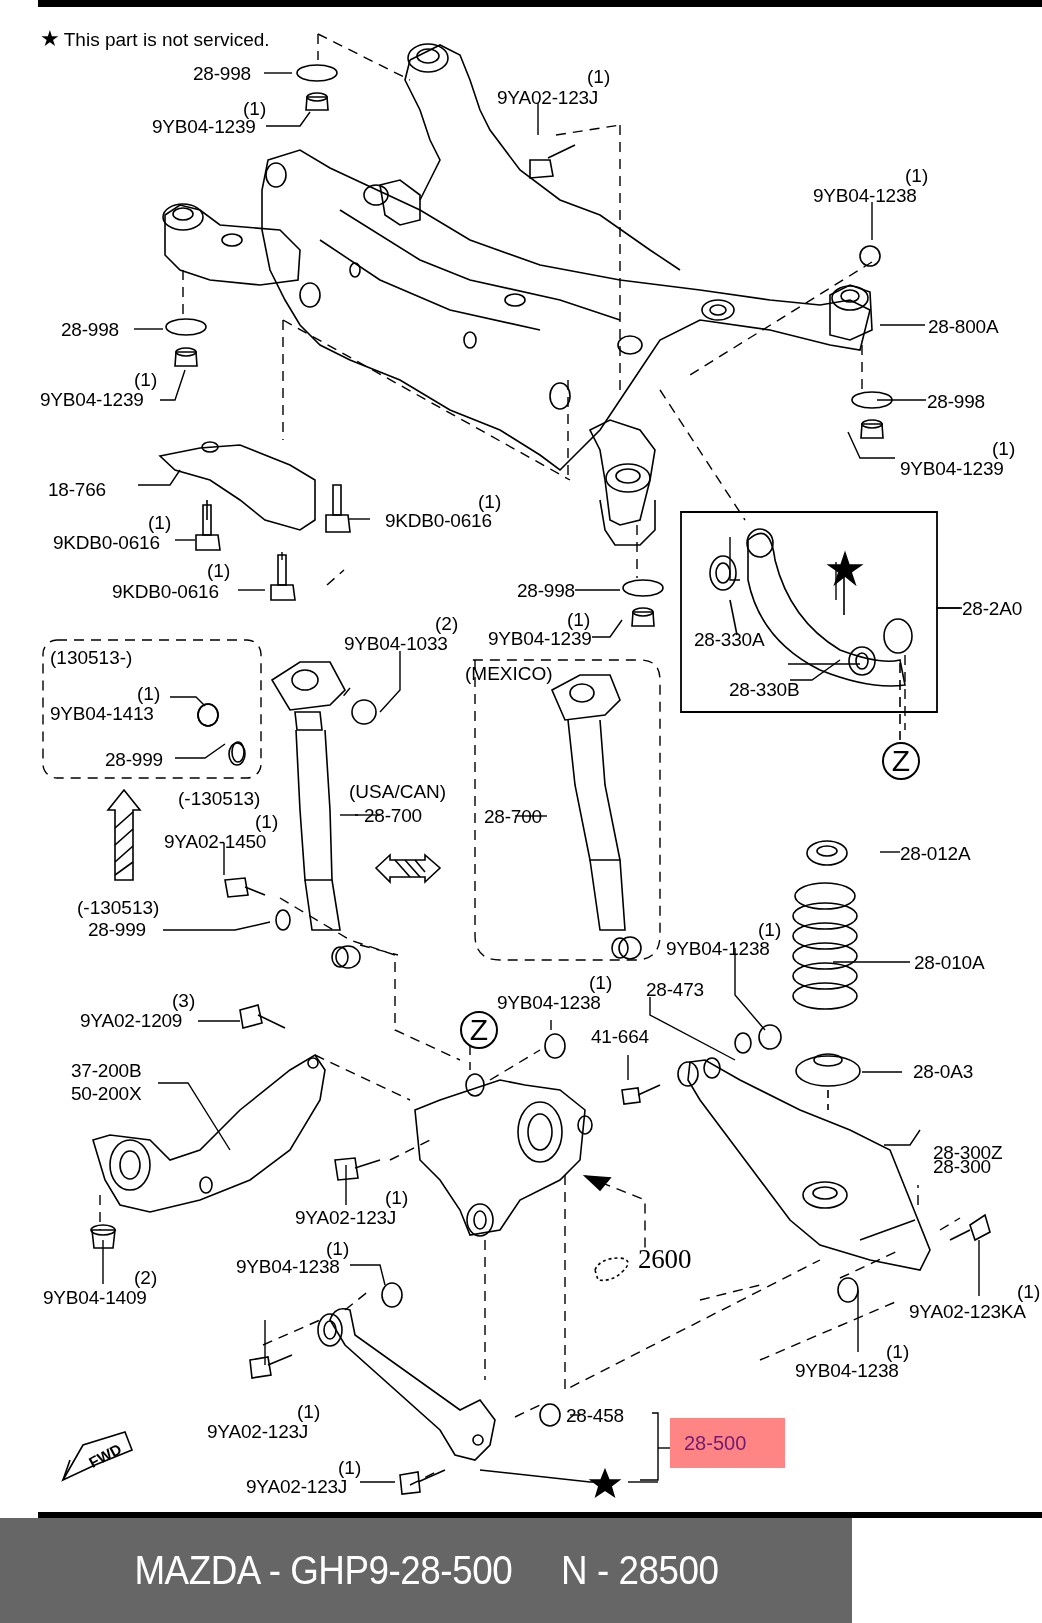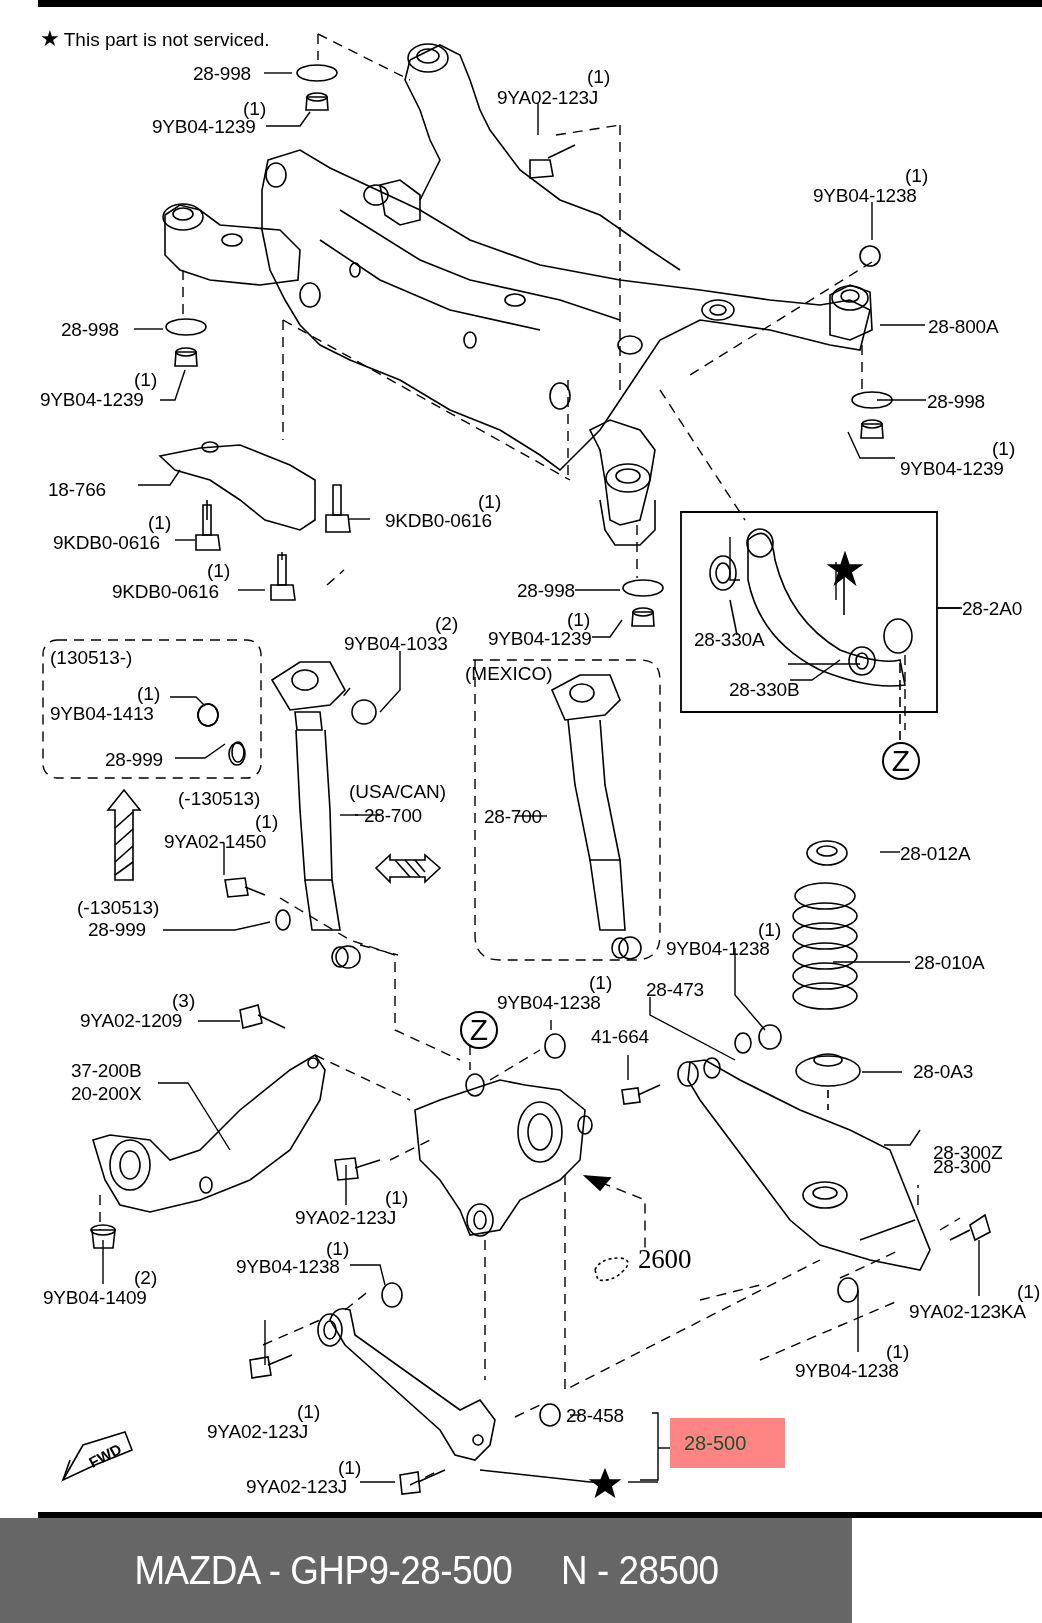--- a/index.html
+++ b/index.html
@@ -9,21 +9,21 @@
   .top-rule { position: absolute; left: 38px; top: 0; width: 1004px; height: 7px; background: #000; }
   .bottom-rule { position: absolute; left: 38px; top: 1512px; width: 1004px; height: 6px; background: #000; }
   .lbl { position: absolute; font-size: 19px; line-height: 1; white-space: nowrap; letter-spacing: -0.2px; }
   .qty { position: absolute; font-size: 19px; line-height: 1; white-space: nowrap; }
   .note { position: absolute; left: 40px; top: 26px; font-size: 19px; white-space: nowrap; }
   .note .star { font-size: 22px; margin-right: 4px; }
   .big { font-size: 27px; font-family: Liberation Serif, serif; }
   .zcircle { position: absolute; width: 38px; height: 38px; border: 2px solid #000; border-radius: 50%;
              display: flex; align-items: center; justify-content: center; font-size: 30px; box-sizing: border-box; }
   .highlight { position: absolute; left: 670px; top: 1418px; width: 115px; height: 50px; background: #ff8585; }
-  .highlight span { position: absolute; left: 14px; top: 14px; font-size: 20px; color: #14532d; }
+  .highlight span { position: absolute; left: 14px; top: 14px; font-size: 20px; color: #701a75; }
   .footer { position: absolute; left: 0; top: 1518px; width: 852px; height: 105px; background: #666666;
             display: flex; align-items: center; justify-content: center; }
   .footer-text { color: #ffffff; font-size: 40px; letter-spacing: -0.5px; white-space: pre;
                  font-family: "Liberation Sans", sans-serif; transform: scaleX(0.92); }
   svg.art { position: absolute; left: 0; top: 0; }
   .art path, .art line, .art ellipse, .art circle, .art rect, .art polyline, .art polygon { vector-effect: non-scaling-stroke; }
 </style>
 </head>
 <body>
 
@@ -396,21 +396,21 @@
   <span class="qty" style="left:172px;top:991px">(3)</span>
   <span class="lbl" style="left:80px;top:1011px">9YA02-1209</span>
 
   <span class="qty" style="left:589px;top:973px">(1)</span>
   <span class="lbl" style="left:497px;top:993px">9YB04-1238</span>
   <div class="zcircle" style="left:460px;top:1011px">
       <span>Z</span>
     </div>
 
   <span class="lbl" style="left:71px;top:1061px">37-200B</span>
-  <span class="lbl" style="left:71px;top:1084px">20-200X</span>
+  <span class="lbl" style="left:71px;top:1084px">50-200X</span>
 
   <span class="lbl" style="left:933px;top:1157px">28-300</span>
   <span class="lbl" style="left:933px;top:1143px">28-300Z</span>
 
   <span class="qty" style="left:385px;top:1188px">(1)</span>
   <span class="lbl" style="left:295px;top:1208px">9YA02-123J</span>
 
   <span class="qty" style="left:134px;top:1268px">(2)</span>
   <span class="lbl" style="left:43px;top:1288px">9YB04-1409</span>
 

